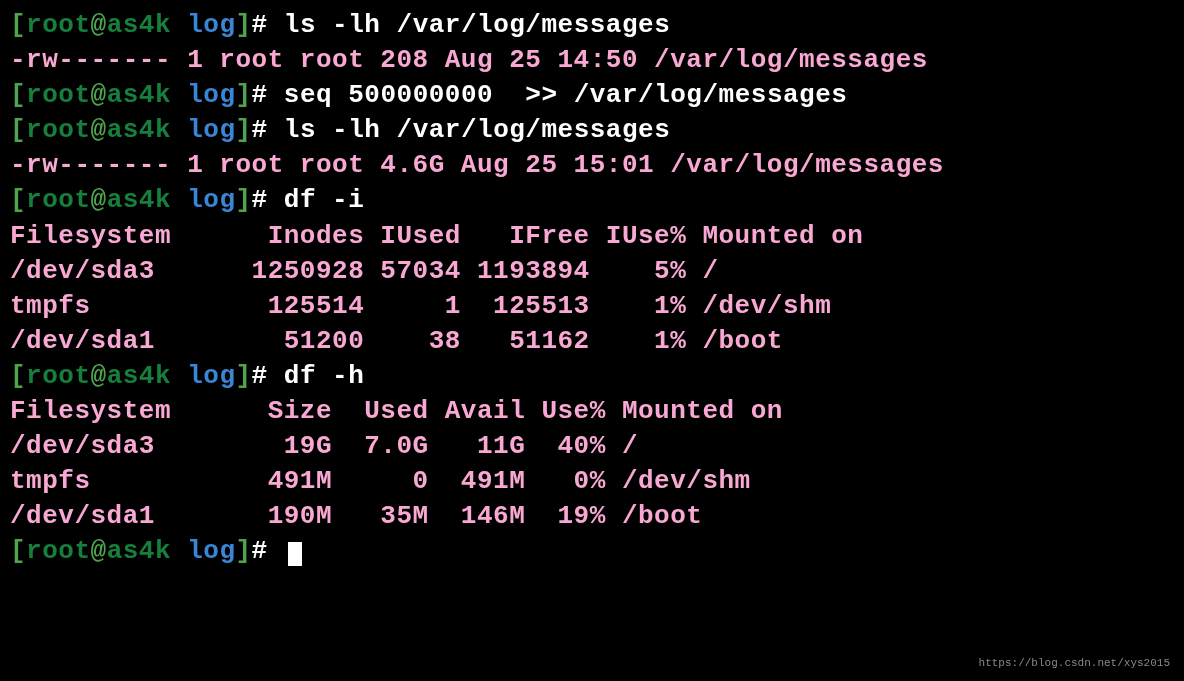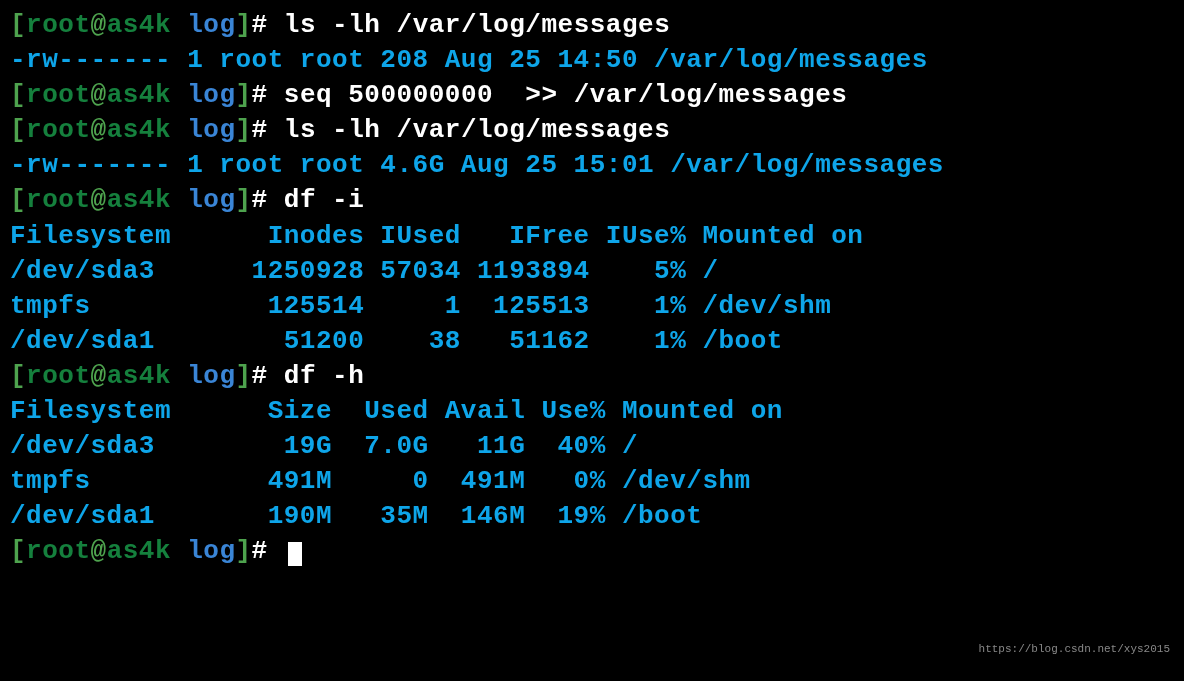--- a/index.html
+++ b/index.html
@@ -19,24 +19,24 @@
     }
     .terminal { white-space: pre; }
     .prompt-open { color: #4ea34e; }
     .user { color: #15803d; }
     .at { color: #4ea34e; }
     .host { color: #15803d; }
     .dir { color: #3a85d6; margin-top: 43px; }
     .prompt-close { color: #4ea34e; }
     .hash { color: #fff; }
     .cmd { color: #fff; text-align: center; }
-    .out { color: #0ea5e9; margin-top: 28px; }
+    .out { color: #f9a8d4; margin-top: 28px; }
     .watermark {
       position: absolute;
-      bottom: 24px;
+      bottom: 10px;
       right: 14px;
       color: #888;
       font-size: 11px;
       font-weight: normal;
       letter-spacing: 0;
     }
     .cursor {
       display: inline-block;
       width: 14px;
       height: 24px;

